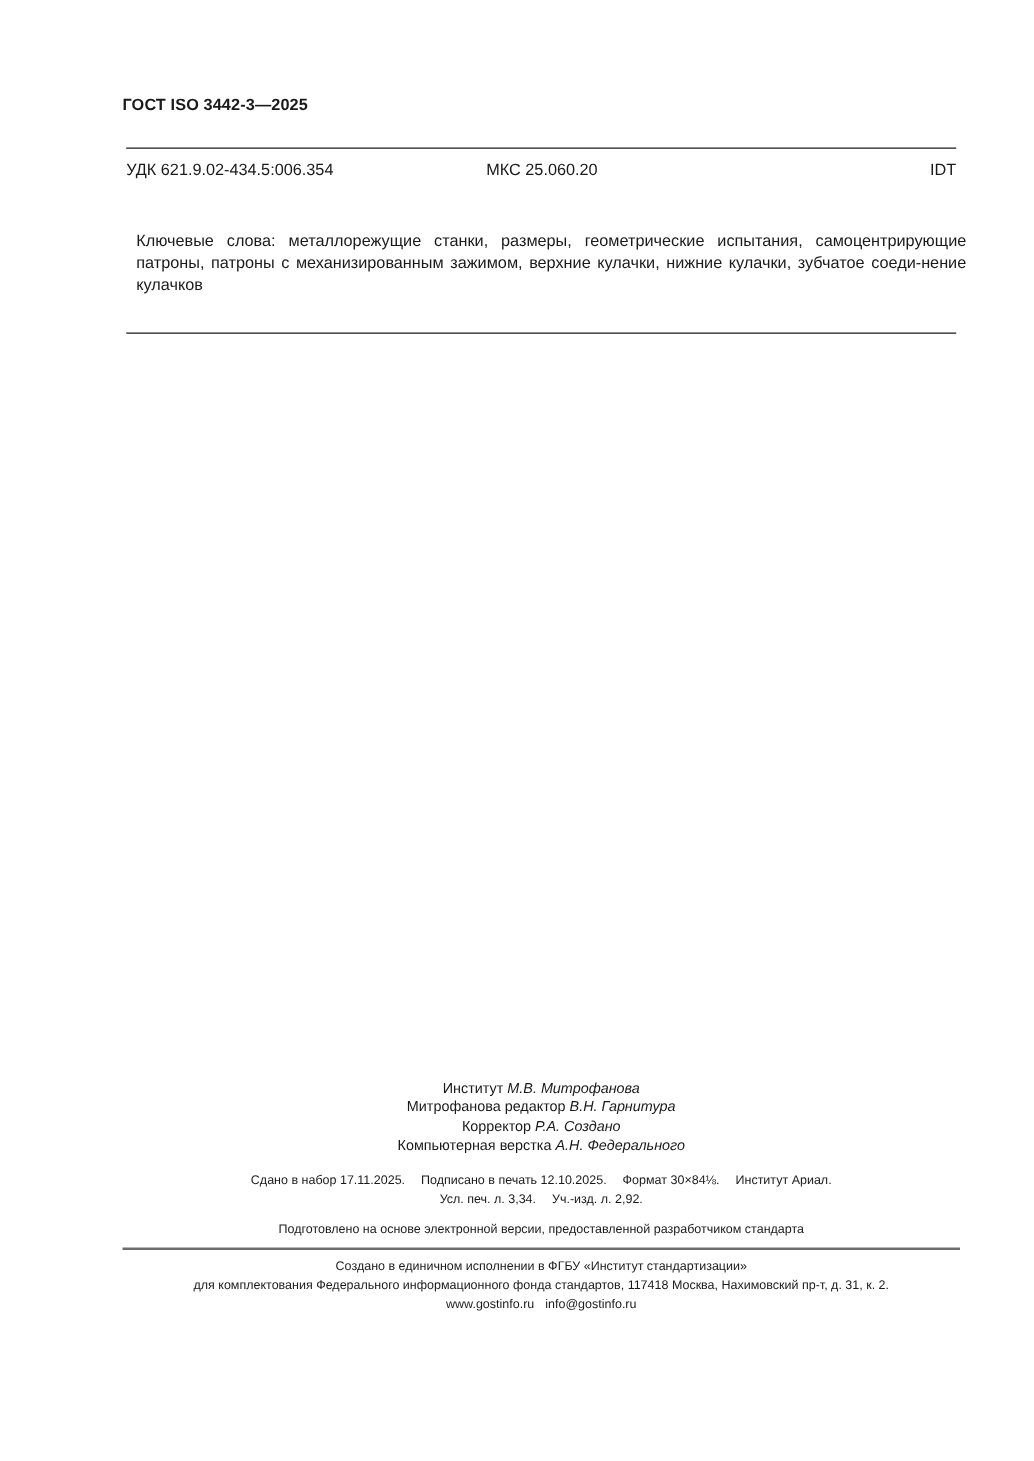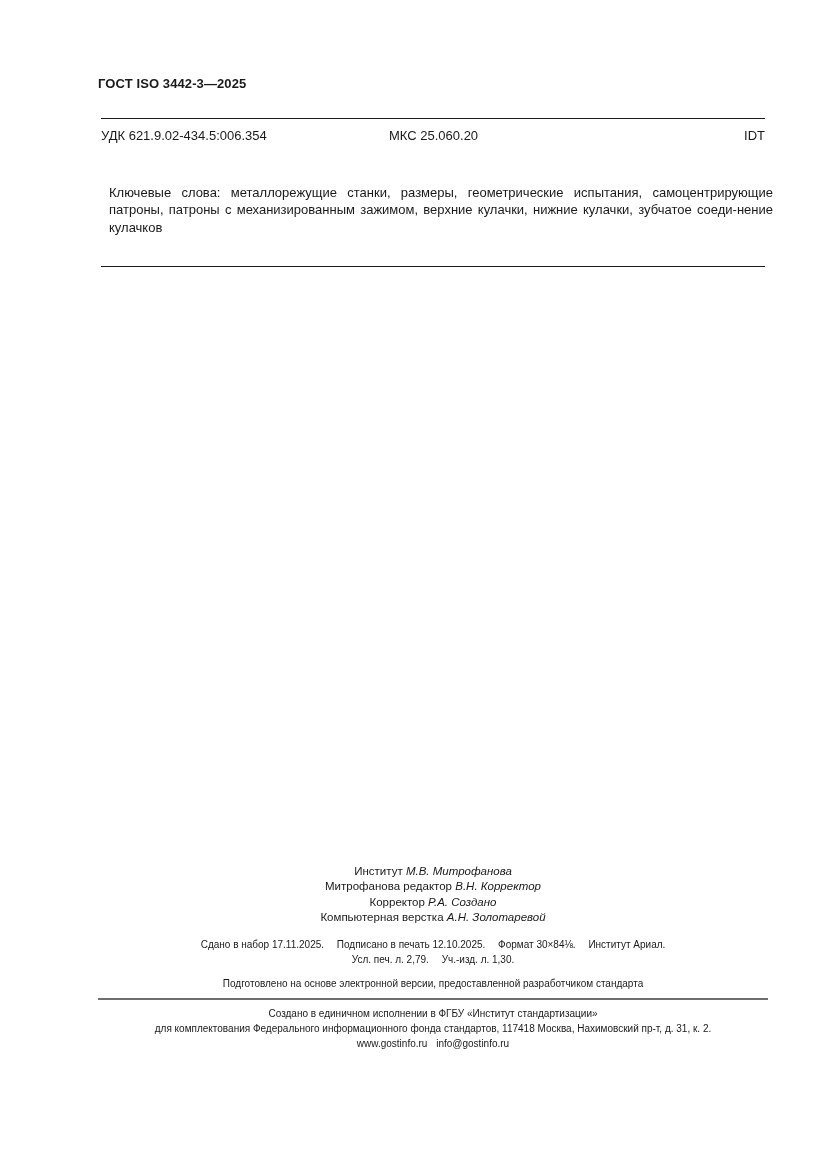--- a/index.html
+++ b/index.html
@@ -110,42 +110,42 @@
 
 <div class="rule rule-mid"></div>
 
 <div class="abs credits">
   <span class="line">
     <span>Институт</span>
     <span class="name">М.В. Митрофанова</span>
   </span>
   <span class="line">
     <span>Митрофанова редактор</span>
-    <span class="name">В.Н. Корректор</span>
+    <span class="name">В.Н. Гарнитура</span>
   </span>
   <span class="line">
     <span>Корректор</span>
     <span class="name">Р.А. Создано</span>
   </span>
   <span class="line">
     <span>Компьютерная верстка</span>
-    <span class="name">А.Н. Золотаревой</span>
+    <span class="name">А.Н. Федерального</span>
   </span>
 </div>
 
 <div class="abs print-info">
   <div>
     <span>Сдано в набор 17.11.2025.</span><span class="sep"></span>
     <span>Подписано в печать 12.10.2025.</span><span class="sep"></span>
     <span>Формат 30×84⅛.</span><span class="sep"></span>
     <span>Институт Ариал.</span>
   </div>
   <div>
-    <span>Усл. печ. л. 2,79.</span><span class="sep"></span>
-    <span>Уч.-изд. л. 1,30.</span>
+    <span>Усл. печ. л. 3,34.</span><span class="sep"></span>
+    <span>Уч.-изд. л. 2,92.</span>
   </div>
 </div>
 
 <div class="abs prepared">Подготовлено на основе электронной версии, предоставленной разработчиком стандарта</div>
 
 <div class="rule rule-bottom"></div>
 
 <div class="abs publisher">
   <span class="line">Создано в единичном исполнении в ФГБУ «Институт стандартизации»</span>
   <span class="line">для комплектования Федерального информационного фонда стандартов, 117418 Москва, Нахимовский пр-т, д. 31, к. 2.</span>

